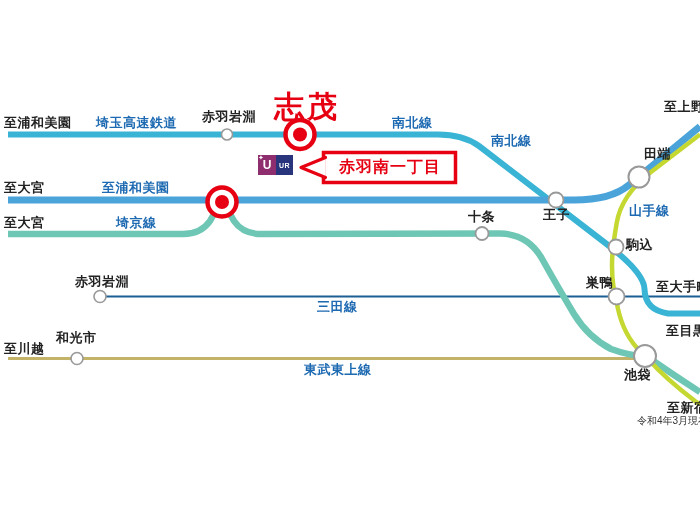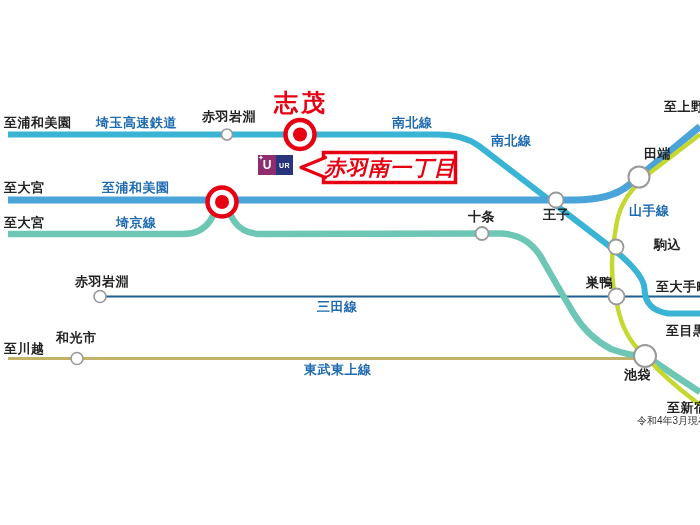--- a/index.html
+++ b/index.html
@@ -6,26 +6,26 @@
   .stage{
     position:relative;width:700px;height:525px;background:#ffffff;overflow:hidden;
     font-family:"Liberation Sans","DejaVu Sans",sans-serif;
   }
   .stage svg{position:absolute;left:0;top:0;}
   .lbl{
     position:absolute;white-space:nowrap;
     font-size:13px;font-weight:700;color:#222;letter-spacing:0.5px;line-height:1.1;
   }
   .lbl.blue{color:#1d6ab2;}
-  .lbl.red-big{font-size:24px;color:#e60012;letter-spacing:3px;}
+  .lbl.red-big{font-size:30px;color:#e60012;letter-spacing:3px;}
   .lbl.small{font-size:10px;font-weight:400;letter-spacing:0;color:#333;}
   .callout-text{
     position:absolute;left:324px;top:153px;width:132px;height:29px;
     display:flex;align-items:center;justify-content:center;
-    font-size:21px;font-weight:700;color:#e60012;letter-spacing:1px;font-style:italic;
+    font-size:16px;font-weight:700;color:#e60012;letter-spacing:1px;
   }
   .ur-badge{
     position:absolute;left:258px;top:155px;width:35px;height:20px;display:flex;
   }
   .ur-badge .ur-left{
     position:relative;width:18px;height:20px;background:#8f2e6e;
     display:flex;align-items:center;justify-content:center;
     color:#fff;font-size:12px;font-weight:700;
   }
   .ur-badge .ur-left .spark{
@@ -100,21 +100,21 @@
   <div class="lbl blue" style="left:102px;top:181px">至浦和美園</div>
   <div class="lbl blue" style="left:116px;top:216px">埼京線</div>
   <div class="lbl blue" style="left:629px;top:204px">山手線</div>
   <div class="lbl blue" style="left:317px;top:300px">三田線</div>
   <div class="lbl blue" style="left:304px;top:363px">東武東上線</div>
 
   <div class="lbl" style="left:202px;top:110px">赤羽岩淵</div>
   <div class="lbl" style="left:644px;top:147px">田端</div>
   <div class="lbl" style="left:543px;top:208px">王子</div>
   <div class="lbl" style="left:468px;top:210px">十条</div>
-  <div class="lbl" style="left:654px;top:238px">駒込</div>
+  <div class="lbl" style="left:626px;top:238px">駒込</div>
   <div class="lbl" style="left:586px;top:276px">巣鴨</div>
   <div class="lbl" style="left:75px;top:275px">赤羽岩淵</div>
   <div class="lbl" style="left:56px;top:331px">和光市</div>
   <div class="lbl" style="left:624px;top:368px">池袋</div>
 
   <div class="lbl red-big" style="left:274px;top:90px">志茂</div>
 
   <div class="callout-text">赤羽南一丁目</div>
 
   <div class="ur-badge">

